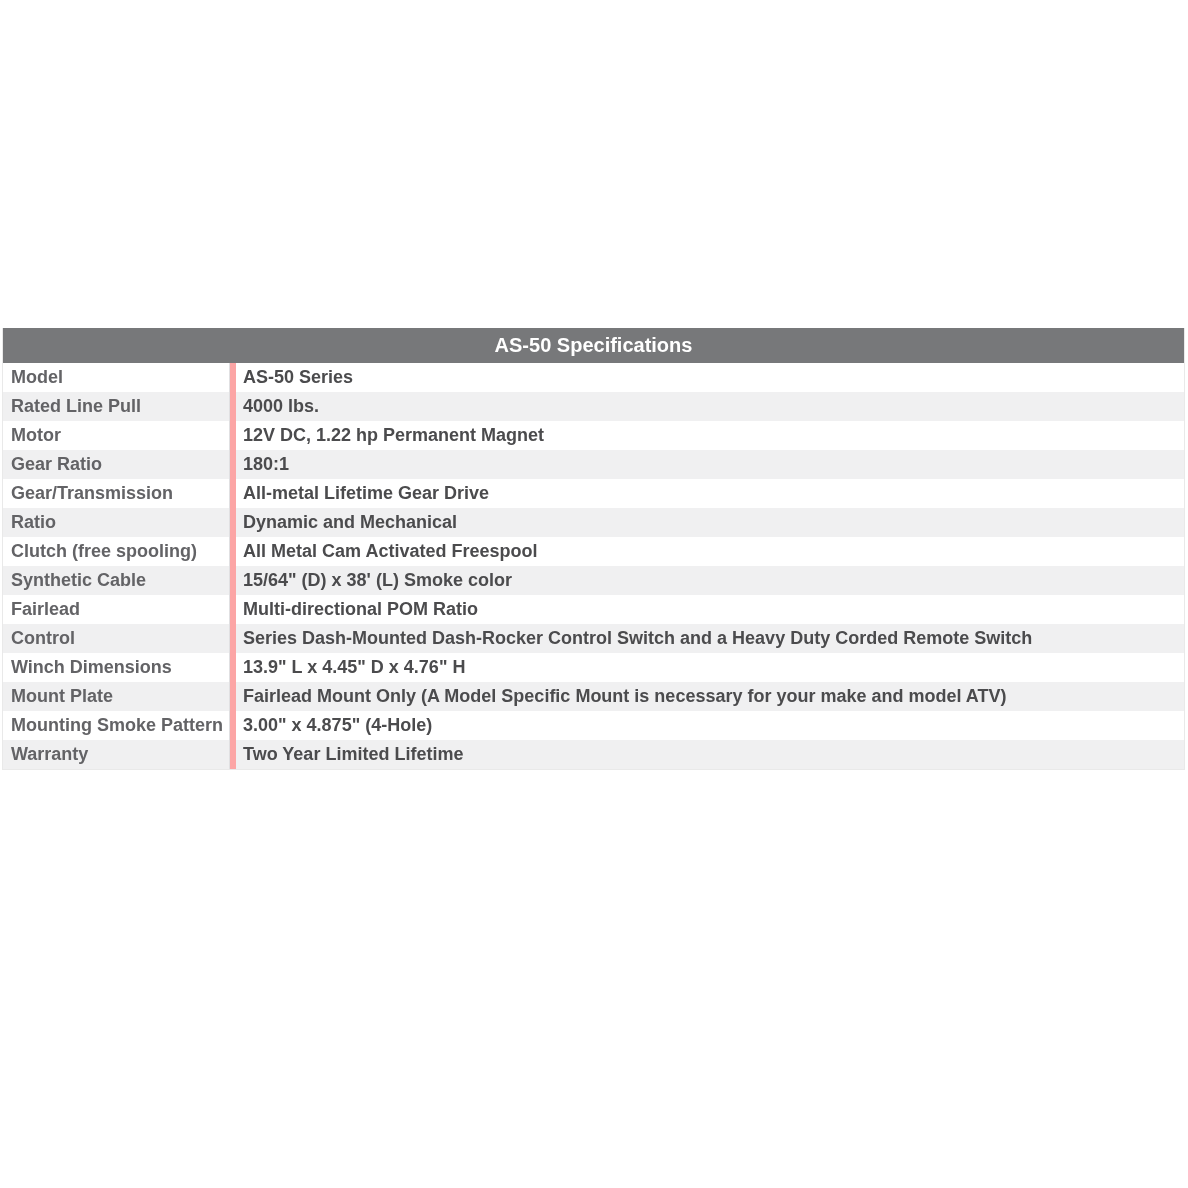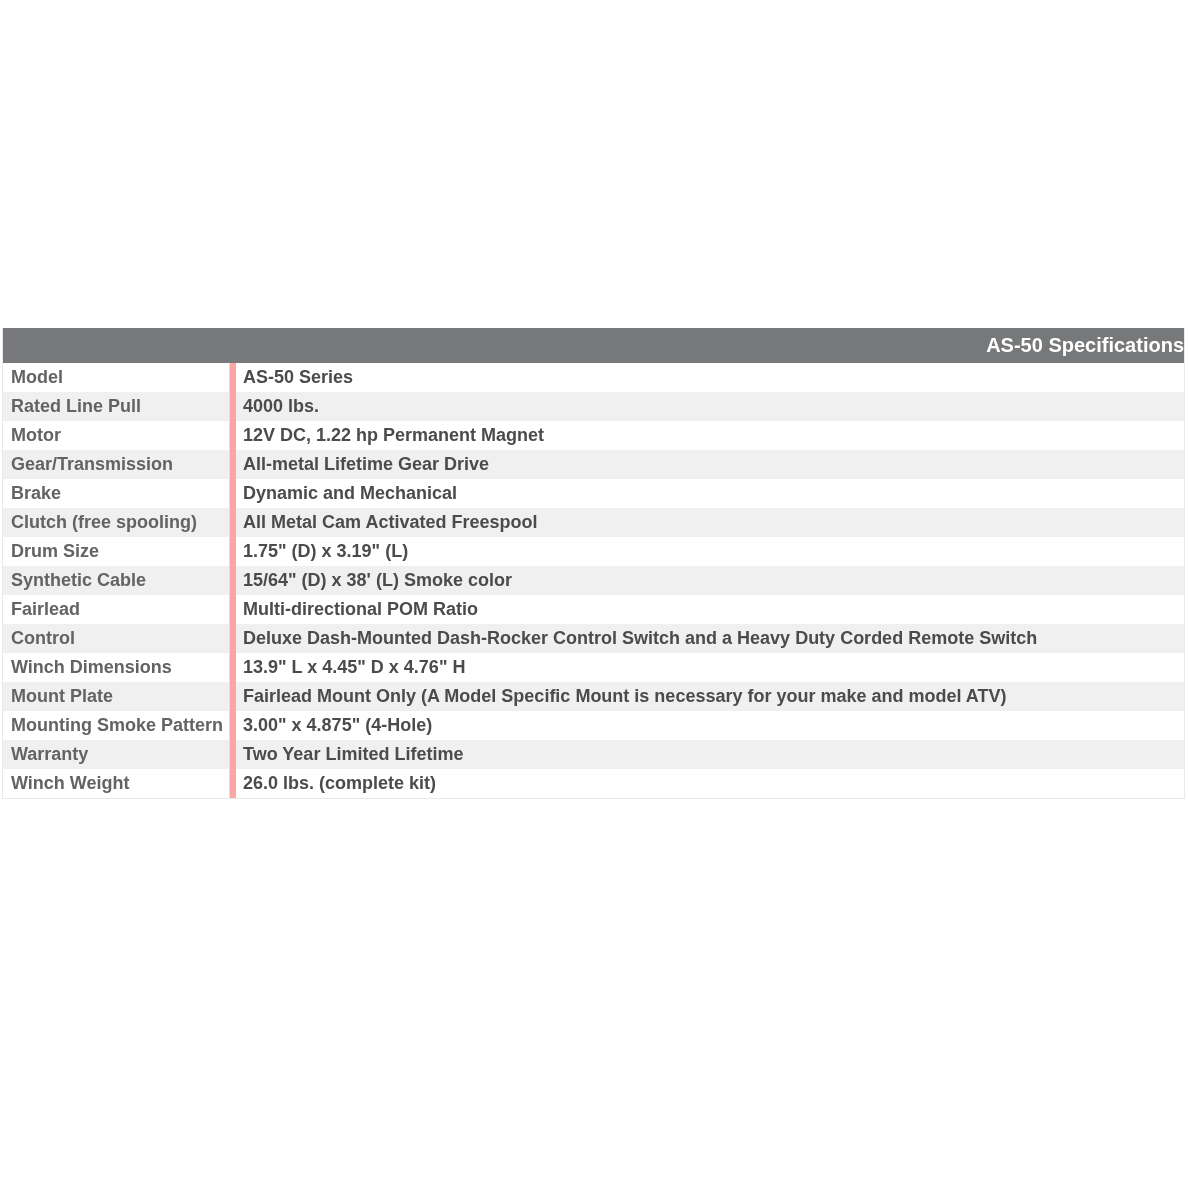--- a/index.html
+++ b/index.html
@@ -28,21 +28,21 @@
     border-right: 1px solid var(--border, #e9e9e9);
     border-bottom: 1px solid var(--border, #e9e9e9);
     background: #ffffff;
   }
   th.spec-title {
     height: 35px;
     background: var(--header-bg, #77787a);
     color: var(--header-text, #ffffff);
     font-size: 20px;
     font-weight: bold;
-    text-align: right;
+    text-align: center;
     vertical-align: middle;
     padding: 0;
   }
   td {
     height: 29px;
     font-size: 18px;
     font-weight: bold;
     vertical-align: middle;
     padding: 0;
     white-space: nowrap;
@@ -86,54 +86,54 @@
   <tr>
     <td class="spec-label">Rated Line Pull</td>
     <td class="spec-value">4000 lbs.</td>
   </tr>
 
   <tr>
     <td class="spec-label">Motor</td>
     <td class="spec-value">12V DC, 1.22 hp Permanent Magnet</td>
   </tr>
 
+  <tr>
+    <td class="spec-label">Gear Ratio</td>
+    <td class="spec-value">180:1</td>
+  </tr>
 
   <tr>
     <td class="spec-label">Gear/Transmission</td>
     <td class="spec-value">All-metal Lifetime Gear Drive</td>
   </tr>
 
   <tr>
-    <td class="spec-label">Brake</td>
+    <td class="spec-label">Ratio</td>
     <td class="spec-value">Dynamic and Mechanical</td>
   </tr>
 
   <tr>
     <td class="spec-label">Clutch (free spooling)</td>
     <td class="spec-value">All Metal Cam Activated Freespool</td>
   </tr>
 
-  <tr>
-    <td class="spec-label">Drum Size</td>
-    <td class="spec-value">1.75" (D) x 3.19" (L)</td>
-  </tr>
 
   <tr>
     <td class="spec-label">Synthetic Cable</td>
     <td class="spec-value">15/64" (D) x 38' (L) Smoke color</td>
   </tr>
 
   <tr>
     <td class="spec-label">Fairlead</td>
     <td class="spec-value">Multi-directional POM Ratio</td>
   </tr>
 
   <tr>
     <td class="spec-label">Control</td>
-    <td class="spec-value">Deluxe Dash-Mounted Dash-Rocker Control Switch and a Heavy Duty Corded Remote Switch</td>
+    <td class="spec-value">Series Dash-Mounted Dash-Rocker Control Switch and a Heavy Duty Corded Remote Switch</td>
   </tr>
 
   <tr>
     <td class="spec-label">Winch Dimensions</td>
     <td class="spec-value">13.9" L x 4.45" D x 4.76" H</td>
   </tr>
 
   <tr>
     <td class="spec-label">Mount Plate</td>
     <td class="spec-value">Fairlead Mount Only (A Model Specific Mount is necessary for your make and model ATV)</td>
@@ -143,19 +143,15 @@
     <td class="spec-label">Mounting Smoke Pattern</td>
     <td class="spec-value">3.00" x 4.875" (4-Hole)</td>
   </tr>
 
 
   <tr>
     <td class="spec-label">Warranty</td>
     <td class="spec-value">Two Year Limited Lifetime</td>
   </tr>
 
-  <tr>
-    <td class="spec-label">Winch Weight</td>
-    <td class="spec-value">26.0 lbs. (complete kit)</td>
-  </tr>
 </tbody>
   </table>
 </div>
 
 </body></html>

